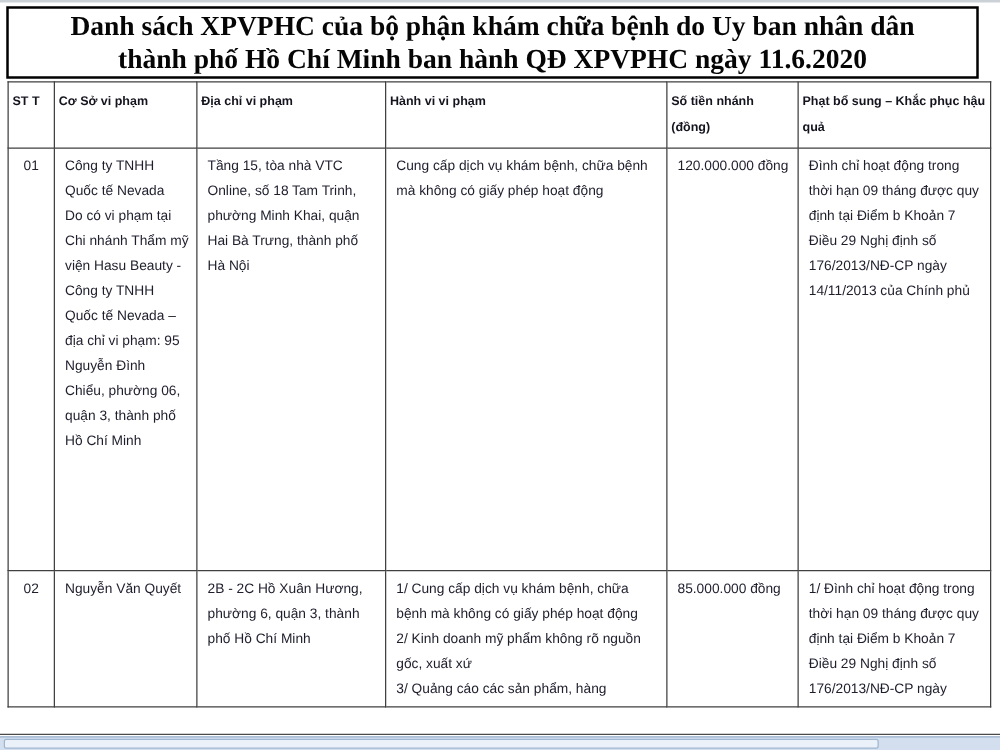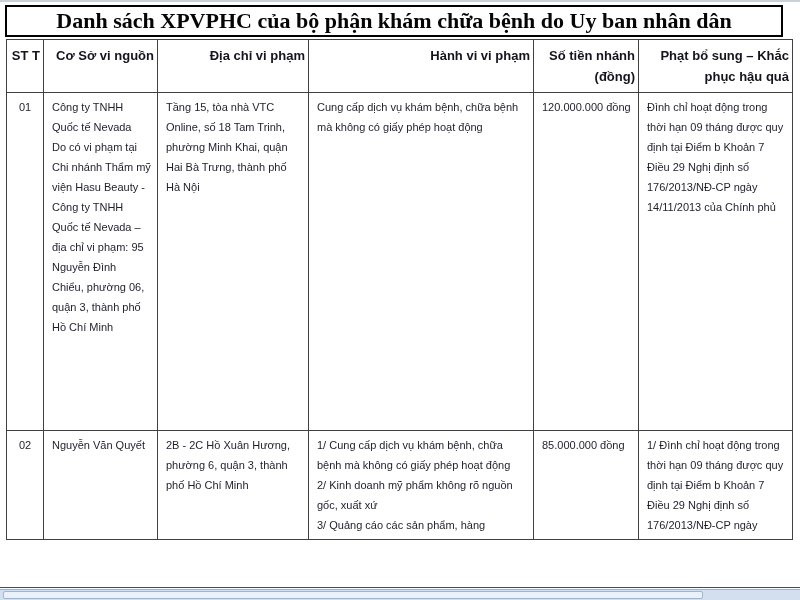--- a/index.html
+++ b/index.html
@@ -33,25 +33,25 @@
     width: 786px;
     border-collapse: collapse;
     table-layout: fixed;
   }
   th, td {
     border: 1px solid #404040;
     vertical-align: top;
     overflow: hidden;
   }
   th {
-    font-size: 13px;
+    font-size: 10px;
     font-weight: bold;
     line-height: 21px;
     color: #14141f;
-    text-align: right;
+    text-align: left;
     padding: 5px 3px;
     height: 53px;
   }
   td {
     font-size: 11px;
     line-height: 20px;
     color: #1e1e2d;
     padding: 4px 6px 4px 8px;
   }
   td p { margin: 0; }
@@ -79,35 +79,36 @@
   }
 </style>
 </head>
 <body>
 
 <div class="page">
   <div class="top-edge"></div>
 
   <div class="title-box">
     <div class="title-line">Danh sách XPVPHC của bộ phận khám chữa bệnh  do Uy ban nhân dân</div>
+    <div class="title-line">thành phố Hồ Chí Minh ban hành QĐ XPVPHC ngày 11.6.2020</div>
   </div>
 
   <table class="main-table">
     <colgroup>
       <col style="width:37px">
       <col style="width:114px">
       <col style="width:151px">
       <col style="width:225px">
       <col style="width:105px">
       <col style="width:154px">
     </colgroup>
     <thead>
       <tr>
         <th>ST T</th>
-        <th>Cơ Sở vi nguồn</th>
+        <th>Cơ Sở vi phạm</th>
         <th>Địa chỉ vi phạm</th>
         <th>Hành vi vi phạm</th>
         <th>Số tiền nhánh (đồng)</th>
         <th>Phạt bổ sung – Khắc phục hậu quả</th>
       </tr>
     </thead>
     <tbody id="table-body">
   <tr>
     <td class="c-stt">01</td>
     <td class="c-coso">

